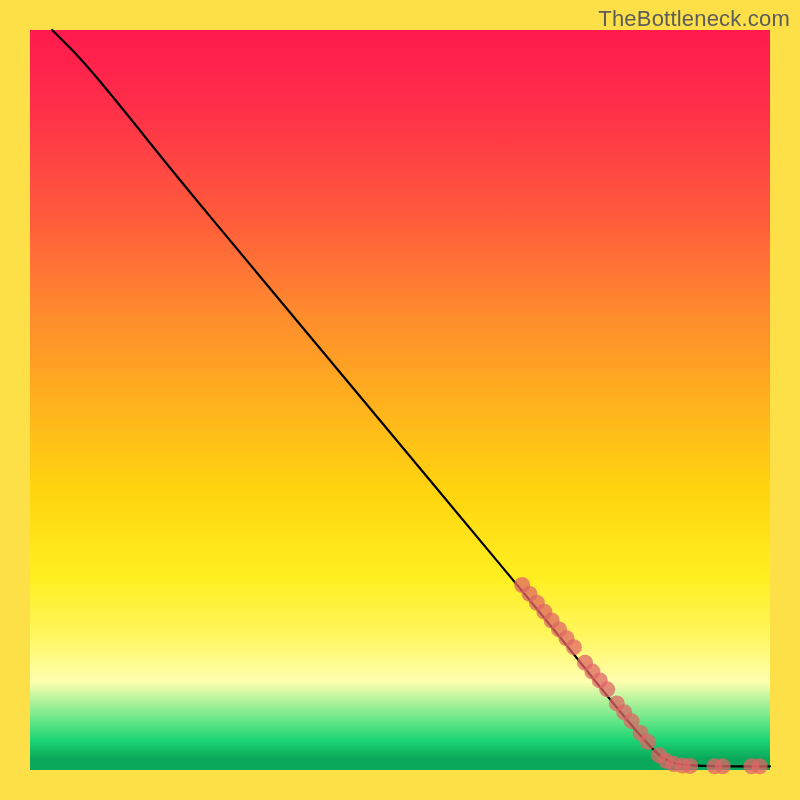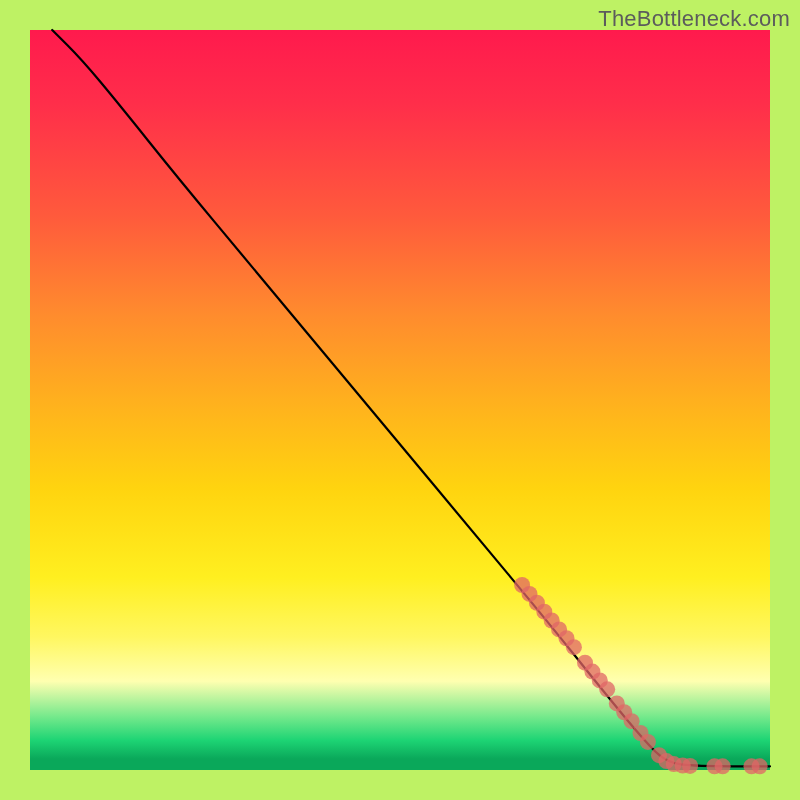--- a/index.html
+++ b/index.html
@@ -8,21 +8,21 @@
     width: 800px;
     height: 800px;
     background: #000;
     overflow: hidden;
     font-family: Arial, Helvetica, sans-serif;
   }
   .stage {
     position: relative;
     width: 800px;
     height: 800px;
-    background: #bef264;
+    background: #fde047;
   }
   .plot {
     position: absolute;
     left: 30px;
     top: 30px;
     width: 740px;
     height: 740px;
   }
   .gradient {
     position: absolute;

